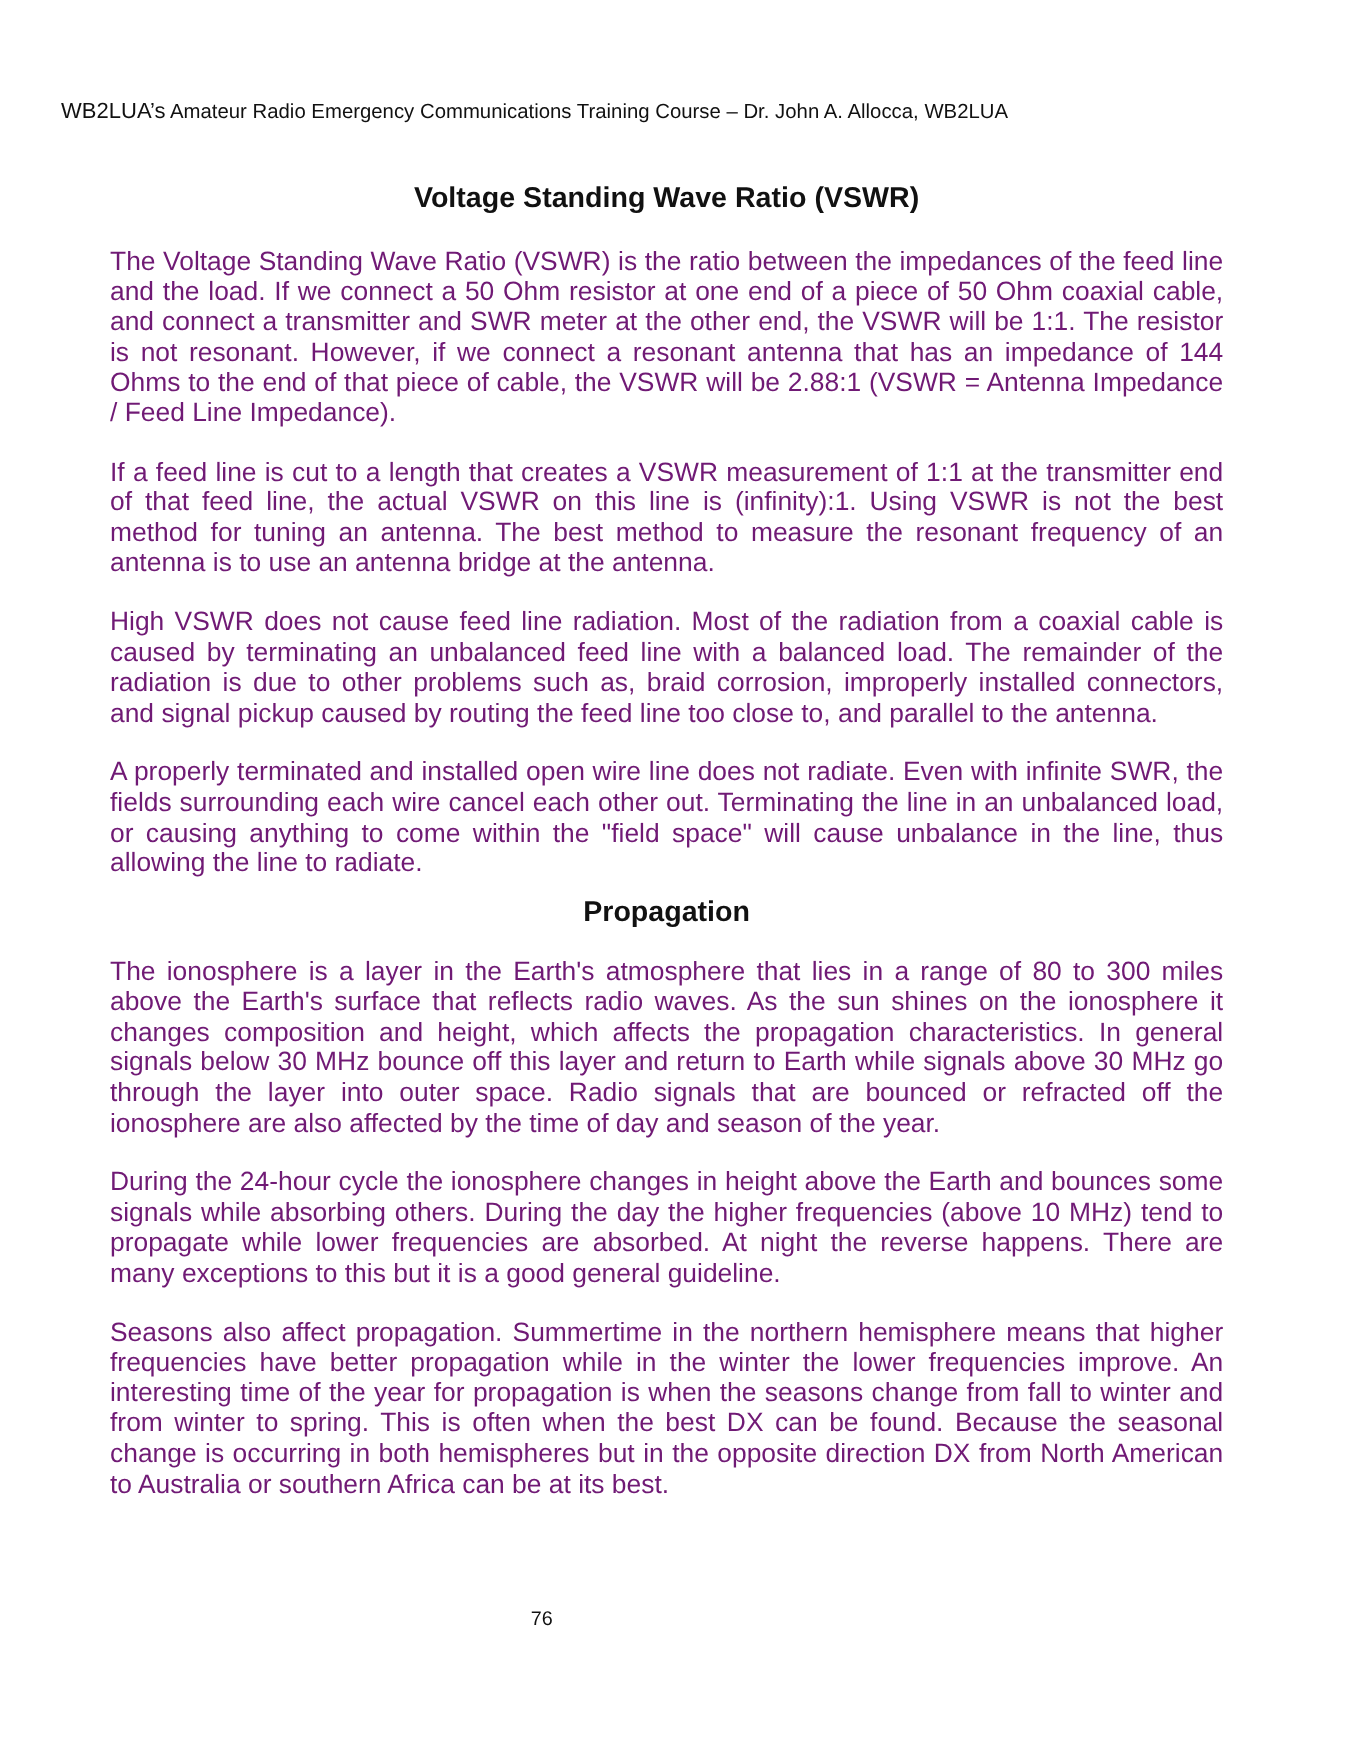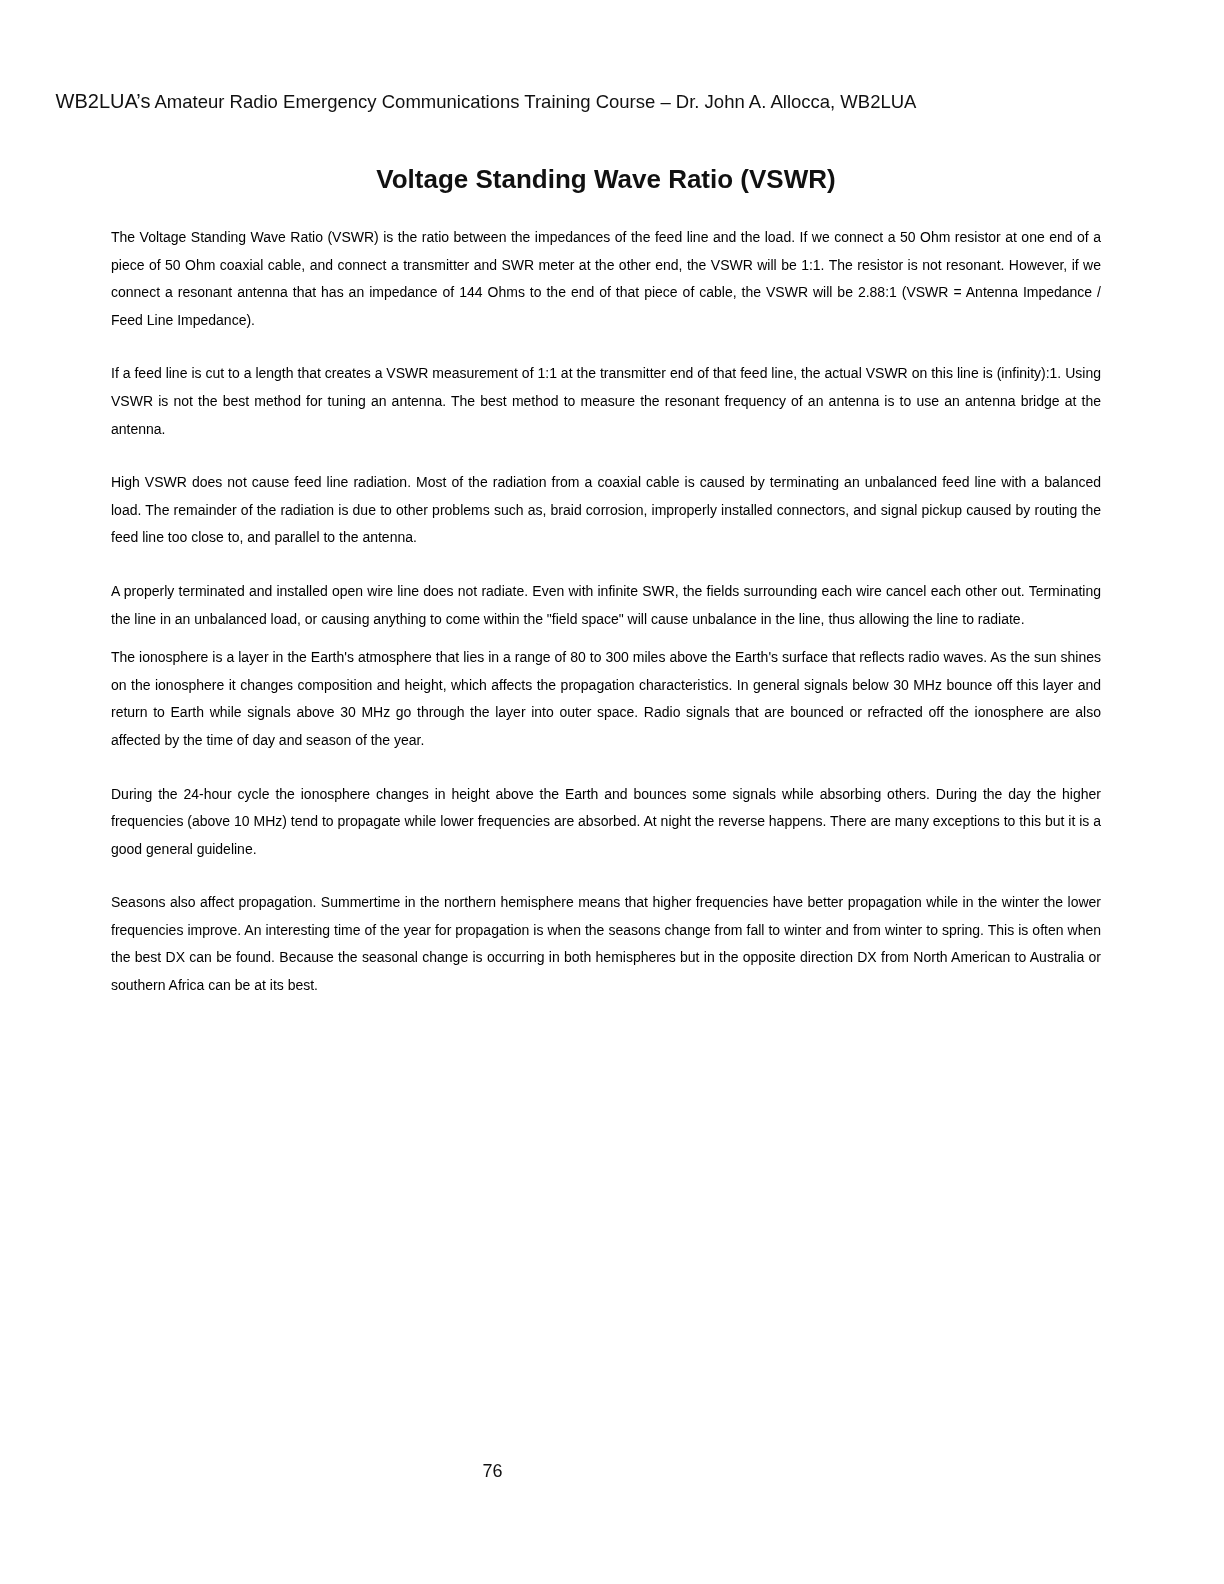--- a/index.html
+++ b/index.html
@@ -37,25 +37,25 @@
     h2 {
       font-family: "Liberation Sans", sans-serif;
       font-weight: bold;
       font-size: 26px;
       margin: 0;
       line-height: 34px;
       color: #111;
       text-align: center;
     }
     p {
-      margin: 11px;
-      font-size: 14px;
+      margin: 0;
+      font-size: 24px;
       line-height: 27.6px;
       text-align: justify;
-      color: #000000;
+      color: #701a75;
     }
     .h-vswr { margin-top: 2px; margin-bottom: 28px; }
     .p-gap { margin-bottom: 26px; }
     .h-prop { margin-top: 12px; margin-bottom: 25px; }
     .page-number {
       position: absolute;
       top: 1460px;
       left: 0;
       width: 985px;
       text-align: center;
@@ -72,18 +72,19 @@
   <span>Amateur Radio Emergency Communications Training Course – Dr. John A. Allocca, WB2LUA</span>
 </div>
 
 <div class="content">
   <h2 class="h-vswr">Voltage Standing Wave Ratio (VSWR)</h2>
   <p class="p-gap">The Voltage Standing Wave Ratio (VSWR) is the ratio between the impedances of the feed line and the load. If we connect a 50 Ohm resistor at one end of a piece of 50 Ohm coaxial cable, and connect a transmitter and SWR meter at the other end, the VSWR will be 1:1. The resistor is not resonant. However, if we connect a resonant antenna that has an impedance of 144 Ohms to the end of that piece of cable, the VSWR will be 2.88:1 (VSWR = Antenna Impedance / Feed Line Impedance).</p>
   <p class="p-gap">If a feed line is cut to a length that creates a VSWR measurement of 1:1 at the transmitter end of that feed line, the actual VSWR on this line is (infinity):1. Using VSWR is not the best method for tuning an antenna. The best method to measure the resonant frequency of an antenna is to use an antenna bridge at the antenna.</p>
   <p class="p-gap">High VSWR does not cause feed line radiation. Most of the radiation from a coaxial cable is caused by terminating an unbalanced feed line with a balanced load. The remainder of the radiation is due to other problems such as, braid corrosion, improperly installed connectors, and signal pickup caused by routing the feed line too close to, and parallel to the antenna.</p>
   <p>A properly terminated and installed open wire line does not radiate. Even with infinite SWR, the fields surrounding each wire cancel each other out. Terminating the line in an unbalanced load, or causing anything to come within the "field space" will cause unbalance in the line, thus allowing the line to radiate.</p>
 
+  <h2 class="h-prop">Propagation</h2>
   <p class="p-gap">The ionosphere is a layer in the Earth's atmosphere that lies in a range of 80 to 300 miles above the Earth's surface that reflects radio waves. As the sun shines on the ionosphere it changes composition and height, which affects the propagation characteristics. In general signals below 30 MHz bounce off this layer and return to Earth while signals above 30 MHz go through the layer into outer space. Radio signals that are bounced or refracted off the ionosphere are also affected by the time of day and season of the year.</p>
   <p class="p-gap">During the 24-hour cycle the ionosphere changes in height above the Earth and bounces some signals while absorbing others. During the day the higher frequencies (above 10 MHz) tend to propagate while lower frequencies are absorbed. At night the reverse happens. There are many exceptions to this but it is a good general guideline.</p>
   <p>Seasons also affect propagation. Summertime in the northern hemisphere means that higher frequencies have better propagation while in the winter the lower frequencies improve. An interesting time of the year for propagation is when the seasons change from fall to winter and from winter to spring. This is often when the best DX can be found. Because the seasonal change is occurring in both hemispheres but in the opposite direction DX from North American to Australia or southern Africa can be at its best.</p>
 </div>
 
 <div class="page-number">76</div>
 
 </body></html>

